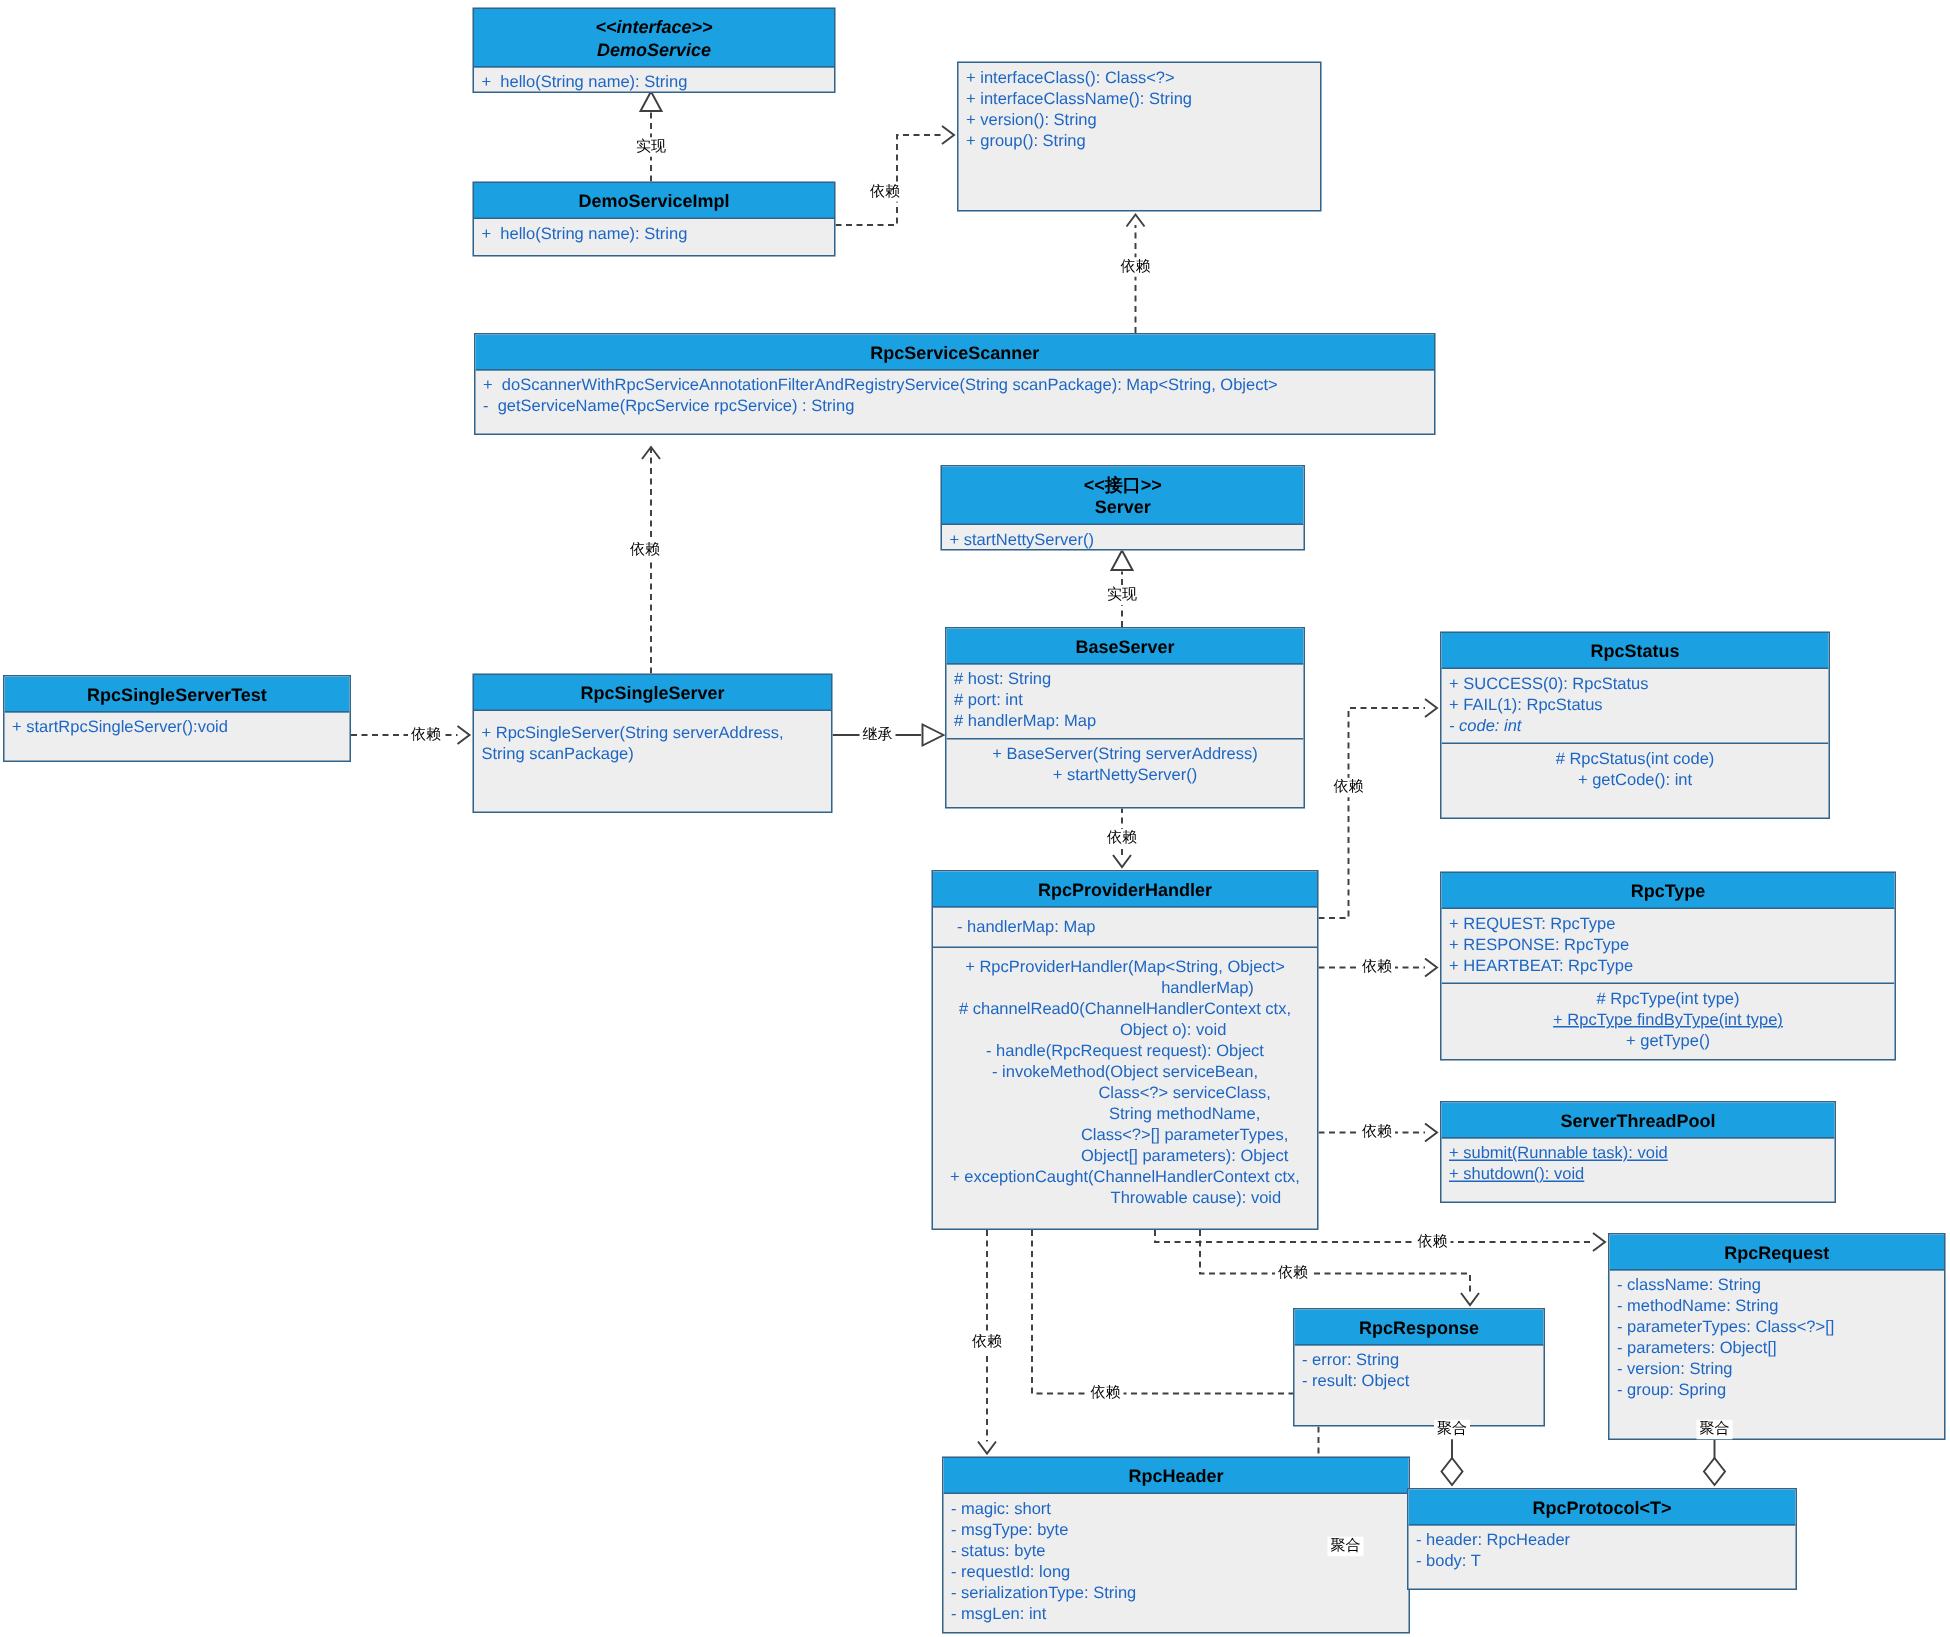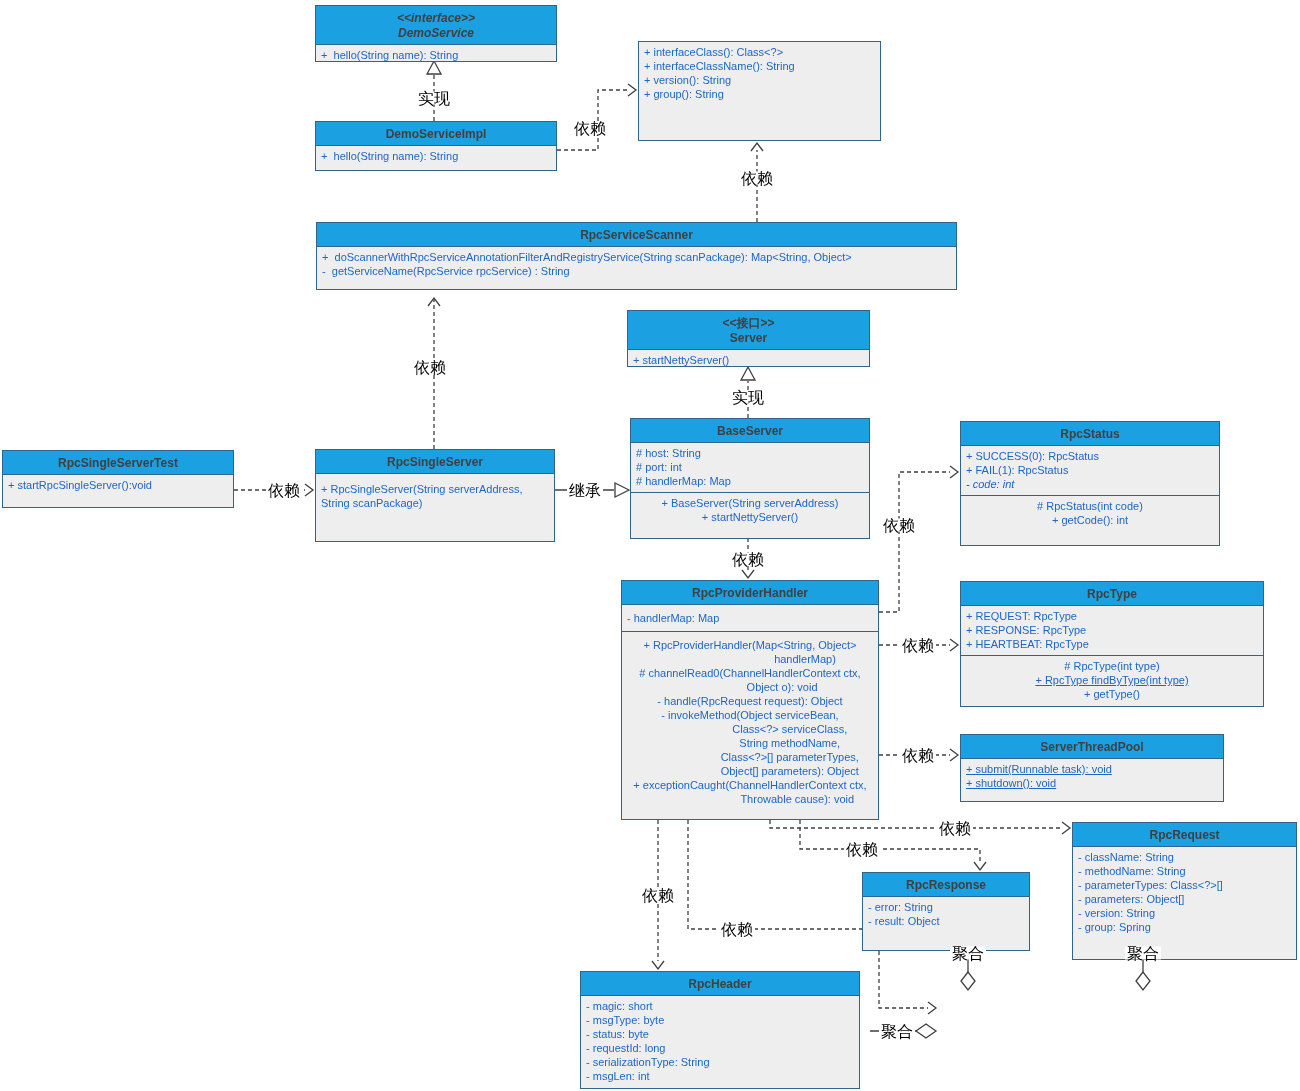--- a/index.html
+++ b/index.html
@@ -5,32 +5,32 @@
   html,body{margin:0;padding:0;background:#ffffff;}
   .canvas{position:relative;width:1300px;height:1091px;background:#ffffff;overflow:hidden;
           font-family:"Liberation Sans","DejaVu Sans",sans-serif;}
   svg.wires{position:absolute;left:0;top:0;z-index:1;}
   .dash{stroke:#3f3f3f;stroke-width:1.3;fill:none;stroke-dasharray:4 3;}
   .solid{stroke:#3f3f3f;stroke-width:1.3;fill:none;}
   .openhead{stroke:#3f3f3f;stroke-width:1.3;fill:none;}
   .hollow{stroke:#3f3f3f;stroke-width:1.3;fill:#ffffff;}
   .uml{position:absolute;z-index:2;background:#eeeeee;border:1px solid #32638a;
        display:flex;flex-direction:column;overflow:hidden;box-sizing:border-box;}
-  .hd{background:#1ba1e2;color:#404040;font-weight:bold;font-size:12px;line-height:15px;
+  .hd{background:#1ba1e2;color:#000000;font-weight:bold;font-size:12px;line-height:15px;
       text-align:center;padding:5px 2px 4px;flex:0 0 auto;}
   .hd.it{font-style:italic;}
   .sec{padding:3px 0 4px;flex:0 0 auto;}
   .sec + .sec{border-top:1px solid #32638a;text-align:center;}
   .uml .hd + .sec{border-top:1px solid #32638a;margin-top:-1px;}
   .hd{border-bottom:0;}
   .m{font-size:11px;line-height:14px;color:#1d66c4;padding:0 5px;white-space:pre;}
   .m.u{text-decoration:underline;}
   .m.i{font-style:italic;}
   .elabel{position:absolute;z-index:3;transform:translate(-50%,-50%);background:#ffffff;
-          color:#000000;font-size:16px;line-height:13px;padding:0 2px;white-space:nowrap;}
+          color:#000000;font-size:10px;line-height:13px;padding:0 2px;white-space:nowrap;}
 </style>
 </head>
 <body>
 
 <div class="canvas">
 
   <svg class="wires" width="1300" height="1091">
 
     <path class="dash" d="M434,121 V75"></path>
     <polygon class="hollow" points="434,61 427,74 441,74"></polygon>
@@ -181,21 +181,21 @@
     <div class="sec" style="padding-top:8px">
       <div class="m">+ RpcSingleServer(String serverAddress,</div>
       <div class="m">String scanPackage)</div>
     </div>
   </div>
 
   <div class="uml" style="left:621px;top:580px;width:258px;height:240px">
     <div class="hd">
       <div>RpcProviderHandler</div>
     </div>
-    <div class="sec" style="padding:6px 0">
+    <div class="sec" style="padding:6px 11px">
       <div class="m">- handlerMap: Map</div>
     </div>
     <div class="sec" style="padding-top:6px">
       <div class="m">+ RpcProviderHandler(Map&lt;String, Object&gt;</div>
       <div class="m">                                    handlerMap)</div>
       <div class="m"># channelRead0(ChannelHandlerContext ctx,</div>
       <div class="m">                     Object o): void</div>
       <div class="m">- handle(RpcRequest request): Object</div>
       <div class="m">- invokeMethod(Object serviceBean,</div>
       <div class="m">                          Class&lt;?&gt; serviceClass,</div>
@@ -250,34 +250,43 @@
   <div class="uml" style="left:862px;top:872px;width:168px;height:79px">
     <div class="hd">
       <div>RpcResponse</div>
     </div>
     <div class="sec">
       <div class="m">- error: String</div>
       <div class="m">- result: Object</div>
     </div>
   </div>
 
-  <div class="uml" style="left:580px;top:971px;width:280px;height:118px">
+  <div class="uml" style="left:628px;top:971px;width:312px;height:118px">
     <div class="hd">
       <div>RpcHeader</div>
     </div>
     <div class="sec">
       <div class="m">- magic: short</div>
       <div class="m">- msgType: byte</div>
       <div class="m">- status: byte</div>
       <div class="m">- requestId: long</div>
       <div class="m">- serializationType: String</div>
       <div class="m">- msgLen: int</div>
     </div>
   </div>
 
+  <div class="uml" style="left:938px;top:992px;width:260px;height:68px">
+    <div class="hd">
+      <div>RpcProtocol&lt;T&gt;</div>
+    </div>
+    <div class="sec">
+      <div class="m">- header: RpcHeader</div>
+      <div class="m">- body: T</div>
+    </div>
+  </div>
 
   <span class="elabel" style="left:434px;top:98px">实现</span>
   <span class="elabel" style="left:590px;top:128px">依赖</span>
   <span class="elabel" style="left:757px;top:178px">依赖</span>
   <span class="elabel" style="left:430px;top:367px">依赖</span>
   <span class="elabel" style="left:284px;top:490px">依赖</span>
   <span class="elabel" style="left:585px;top:490px">继承</span>
   <span class="elabel" style="left:748px;top:397px">实现</span>
   <span class="elabel" style="left:748px;top:559px">依赖</span>
   <span class="elabel" style="left:899px;top:525px">依赖</span>

